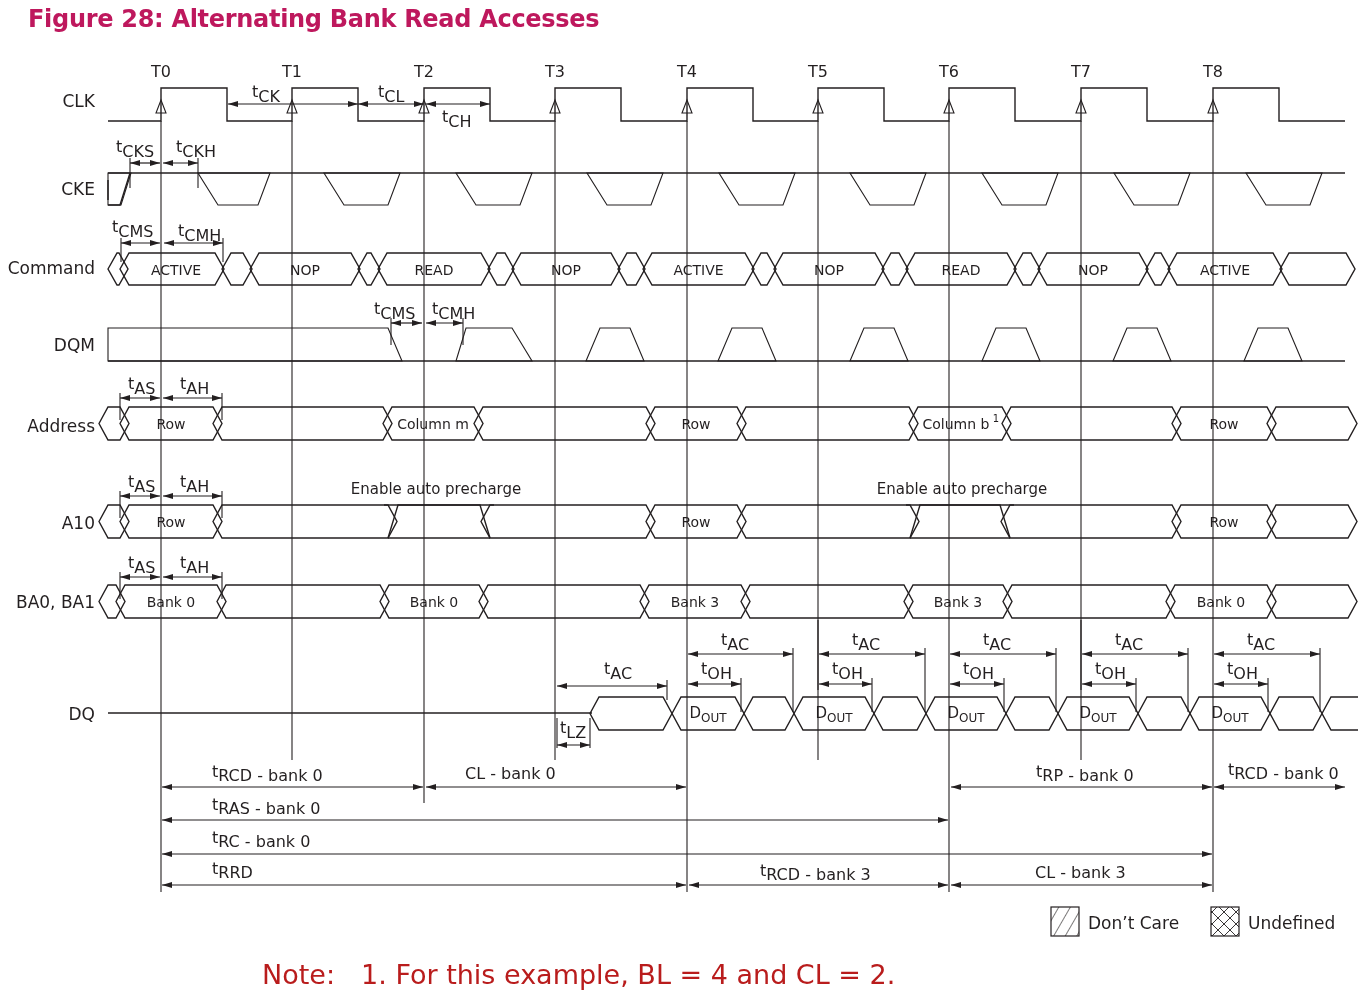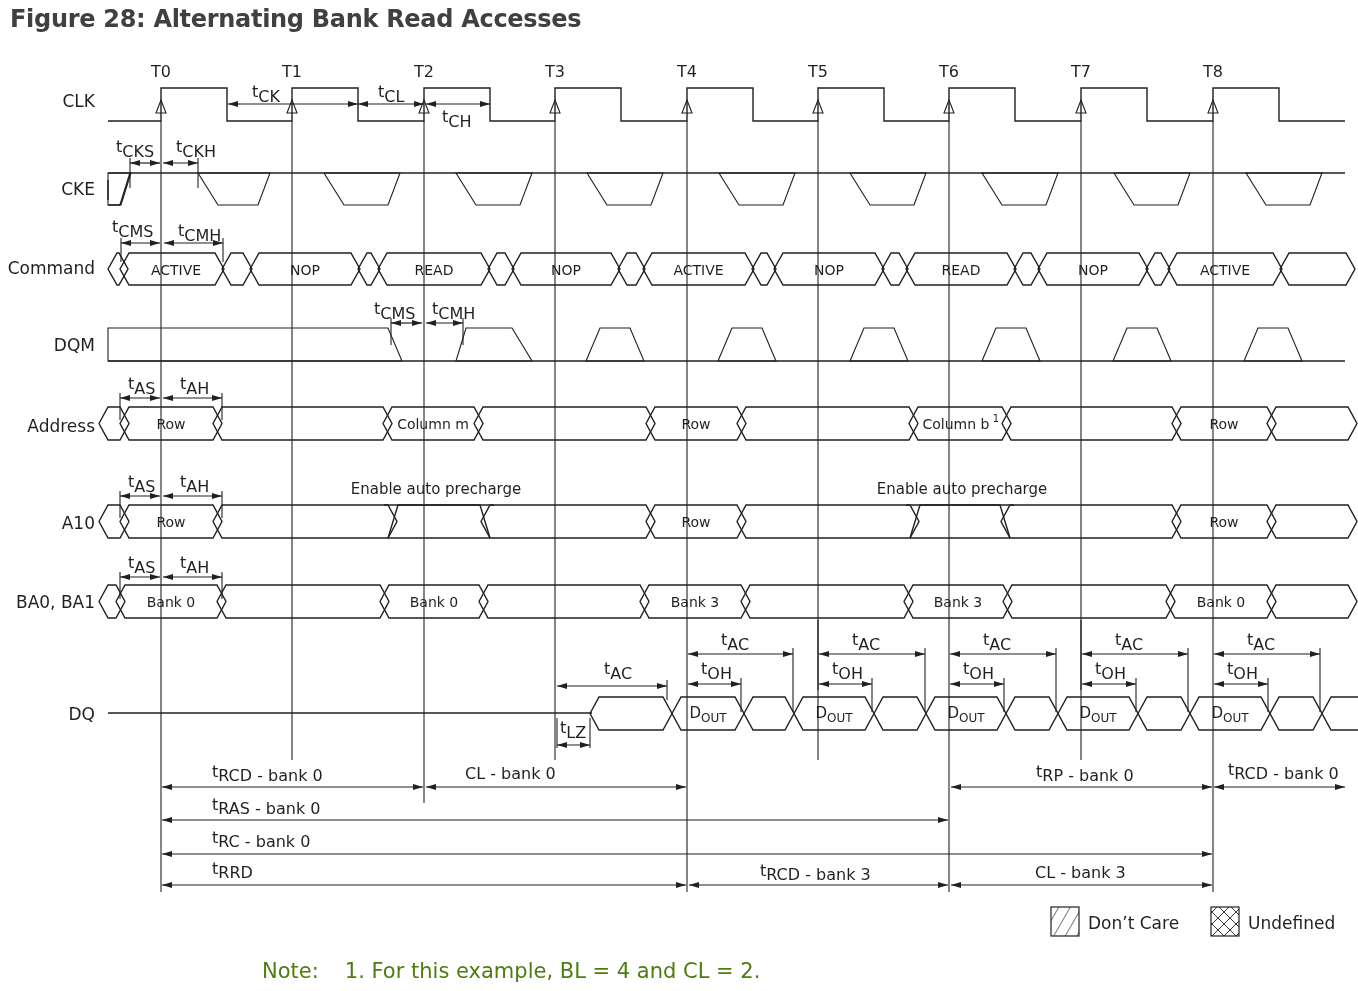--- a/index.html
+++ b/index.html
@@ -1,19 +1,19 @@
 <!DOCTYPE html>
 <html><head>
 <meta charset="utf-8">
 <style>
   html,body{margin:0;padding:0;background:#ffffff;}
   body{width:1358px;height:991px;position:relative;overflow:hidden;font-family:"DejaVu Sans",sans-serif;color:#231f20;}
-  #title{position:absolute;left:10px;top:5px;font-family:"DejaVu Sans",sans-serif;font-weight:bold;font-size:24px;letter-spacing:-0.3px;color:#404040;}
+  #title{position:absolute;left:28px;top:5px;font-family:"DejaVu Sans",sans-serif;font-weight:bold;font-size:24px;letter-spacing:-0.3px;color:#be185d;}
   #diagram{position:absolute;left:0;top:0;}
-  #note{position:absolute;left:262px;top:959px;font-size:21px;color:#4d7c0f;}
+  #note{position:absolute;left:262px;top:959px;font-size:27px;color:#b91c1c;}
   #note .num{margin-left:26px;}
   svg text{font-family:"DejaVu Sans",sans-serif;fill:#231f20;}
   .sig-label{font-size:17px;}
   .edge-label{font-size:16px;}
   .ln{stroke:#231f20;stroke-width:1.4;fill:none;}
   .thin{stroke:#231f20;stroke-width:1.1;fill:none;}
 </style>
 </head>
 <body>
 

